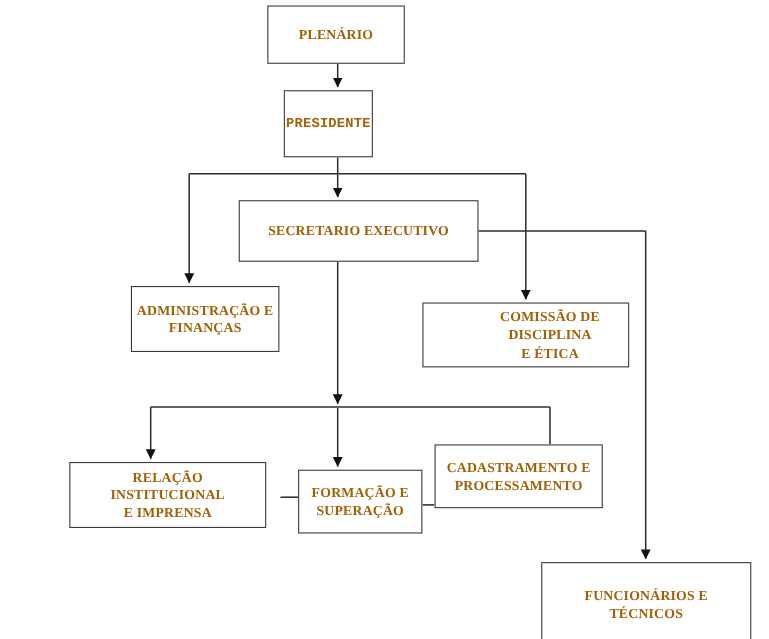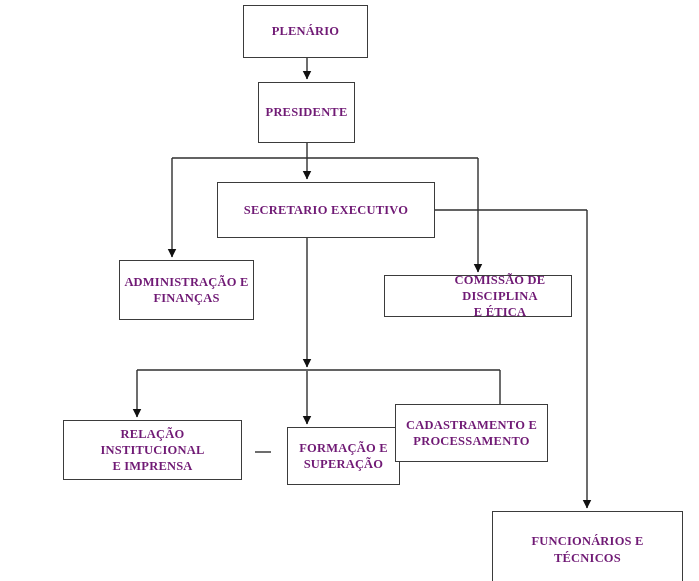--- a/index.html
+++ b/index.html
@@ -30,33 +30,33 @@
     display: flex;
     align-items: center;
     justify-content: center;
     text-align: center;
     z-index: 2;
   }
   .node-label {
     font-weight: bold;
     font-size: 12.5px;
     line-height: 1.3;
-    color: #701a75;
+    color: #a16207;
     white-space: pre-line;
     letter-spacing: 0.2px;
     padding: 2px 4px;
   }
   
   #n-plenario      { left: 243px; top:   5px; width: 125px; height: 53px; }
-  #n-presidente    { left: 258px; top:  82px; width:  97px; height: 61px; }
+  #n-presidente    { left: 258px; top:  82px; width:  81px; height: 61px; font-family: Liberation Mono, monospace; }
   #n-secretario    { left: 217px; top: 182px; width: 218px; height: 56px; }
   #n-administracao { left: 107px; top: 260px; width: 135px; height: 60px; margin-left: 12px; }
-  #n-comissao      { left: 384px; top: 275px; width: 188px; height: 42px; padding-left: 44px; }
+  #n-comissao      { left: 384px; top: 275px; width: 188px; height: 59px; padding-left: 44px; }
   #n-relacao       { left:  63px; top: 420px; width: 179px; height: 60px; }
-  #n-formacao      { left: 271px; top: 427px; width: 113px; height: 58px; margin-left: 16px; }
+  #n-formacao      { left: 271px; top: 427px; width: 113px; height: 58px; }
   #n-cadastramento { left: 395px; top: 404px; width: 153px; height: 58px; }
   #n-funcionarios  { left: 492px; top: 511px; width: 191px; height: 77px; }
   .edge {
     stroke: #2f2f2f;
     stroke-width: 1.4;
     fill: none;
   }
 </style>
 </head>
 <body>

